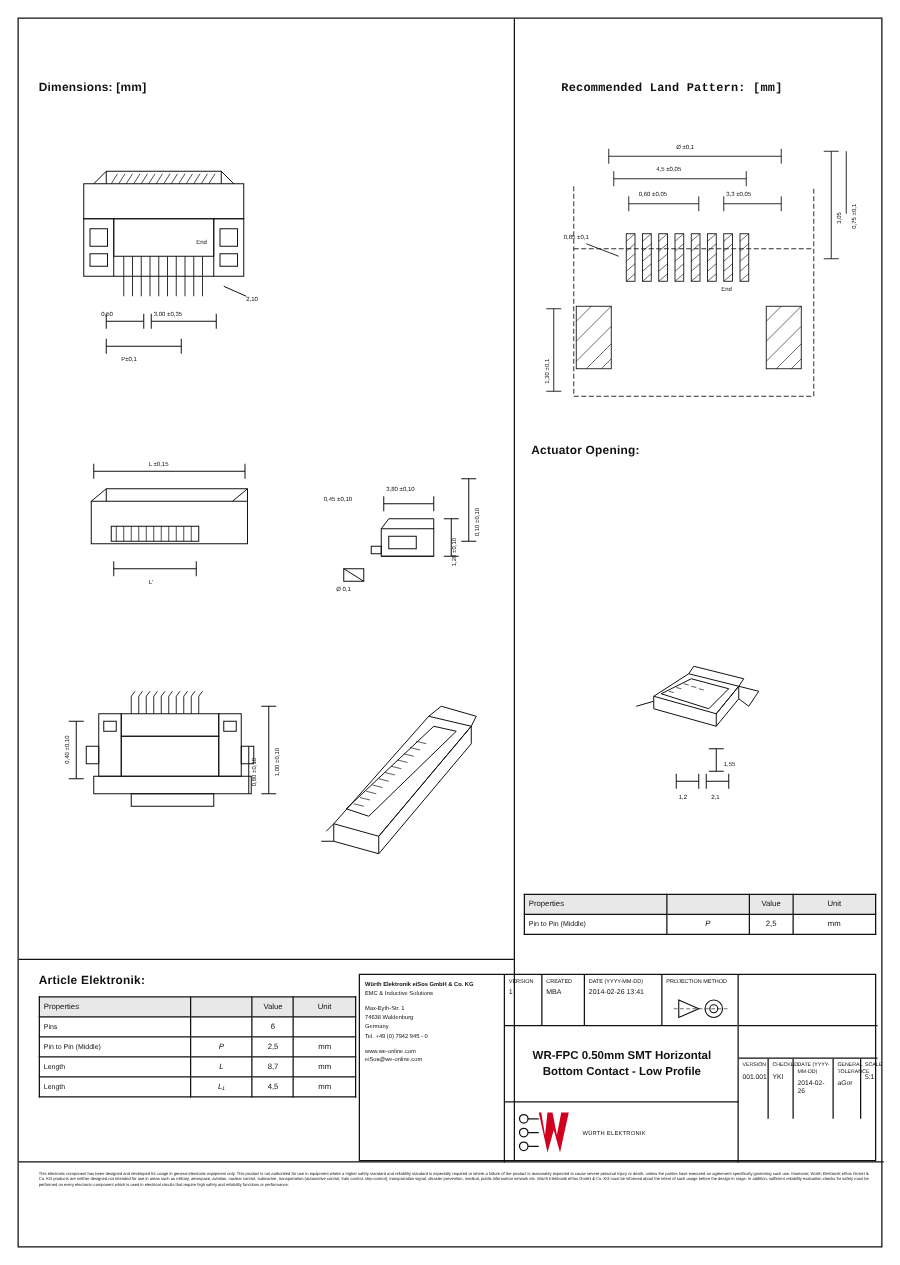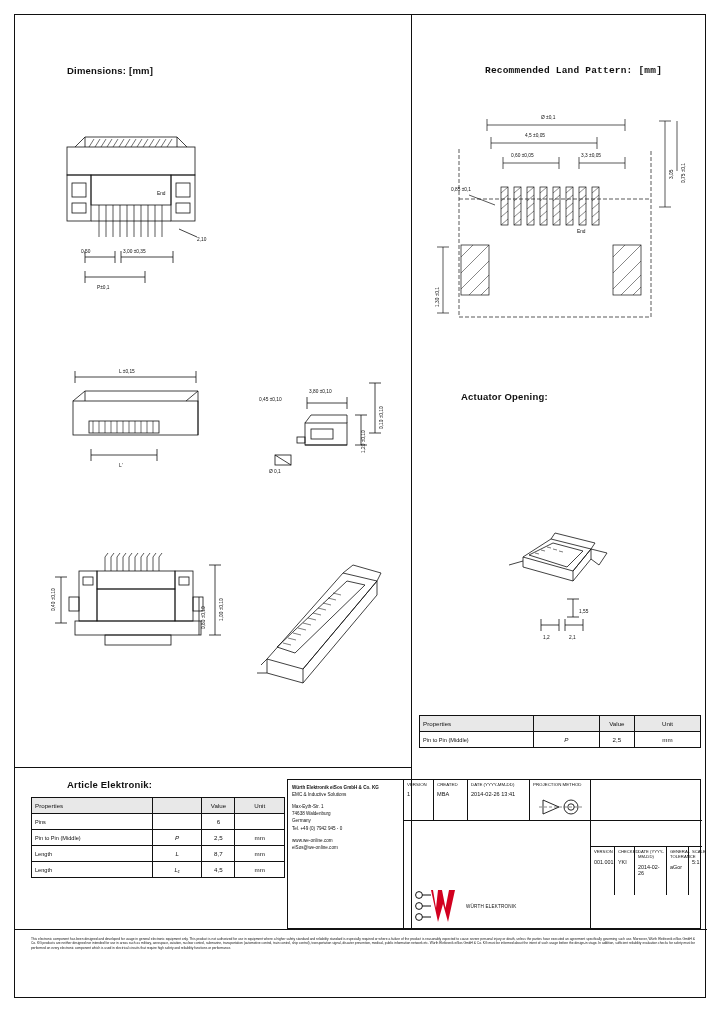--- a/index.html
+++ b/index.html
@@ -33,25 +33,24 @@
     left:0; top:914px; width:692px; height:1px;
     background:#111;
   }
 
   .secttitle {
     position:absolute;
     font-size:9.5px;
     font-weight:bold;
     color:#111;
     letter-spacing:.2px;
-    margin-left:36px;
   }
   #t-dim { left:16px; top:50px; }
   #t-land { left:434px; top:50px;font-family:Liberation Mono, monospace; }
-  #t-act { left:410px; top:376px; }
+  #t-act { left:410px; top:340px; }
   #t-art { left:16px; top:764px; }
 
   svg { display:block; }
   .dwg { position:absolute; }
 
   
   table.tbl {
     border-collapse:collapse;
     font-size:6.2px;
     color:#111;
@@ -606,20 +605,24 @@
                 <circle cx="34" cy="10" r="7"></circle>
                 <circle cx="34" cy="10" r="3.2"></circle>
                 <path d="M6 3 L22 10 L6 17 Z"></path>
                 <line x1="2" y1="10" x2="46" y2="10" stroke-dasharray="3 2" stroke-width="0.5"></line>
               </g>
             </svg>
           </div>
         </div>
       </div>
 
+      <div class="tb-name">
+        <div class="l1">WR-FPC 0.50mm SMT Horizontal</div>
+        <div class="l1">Bottom Contact - Low Profile</div>
+      </div>
 
       <div class="tb-logo">
         <div class="we-logo-box">
           <svg width="44" height="40" viewBox="0 0 44 40">
             <g fill="none" stroke="#111" stroke-width="1">
               <circle cx="5" cy="9" r="3.4"></circle>
               <circle cx="5" cy="20" r="3.4"></circle>
               <circle cx="5" cy="31" r="3.4"></circle>
               <line x1="8.4" y1="9" x2="17" y2="9"></line>
               <line x1="8.4" y1="20" x2="17" y2="20"></line>

